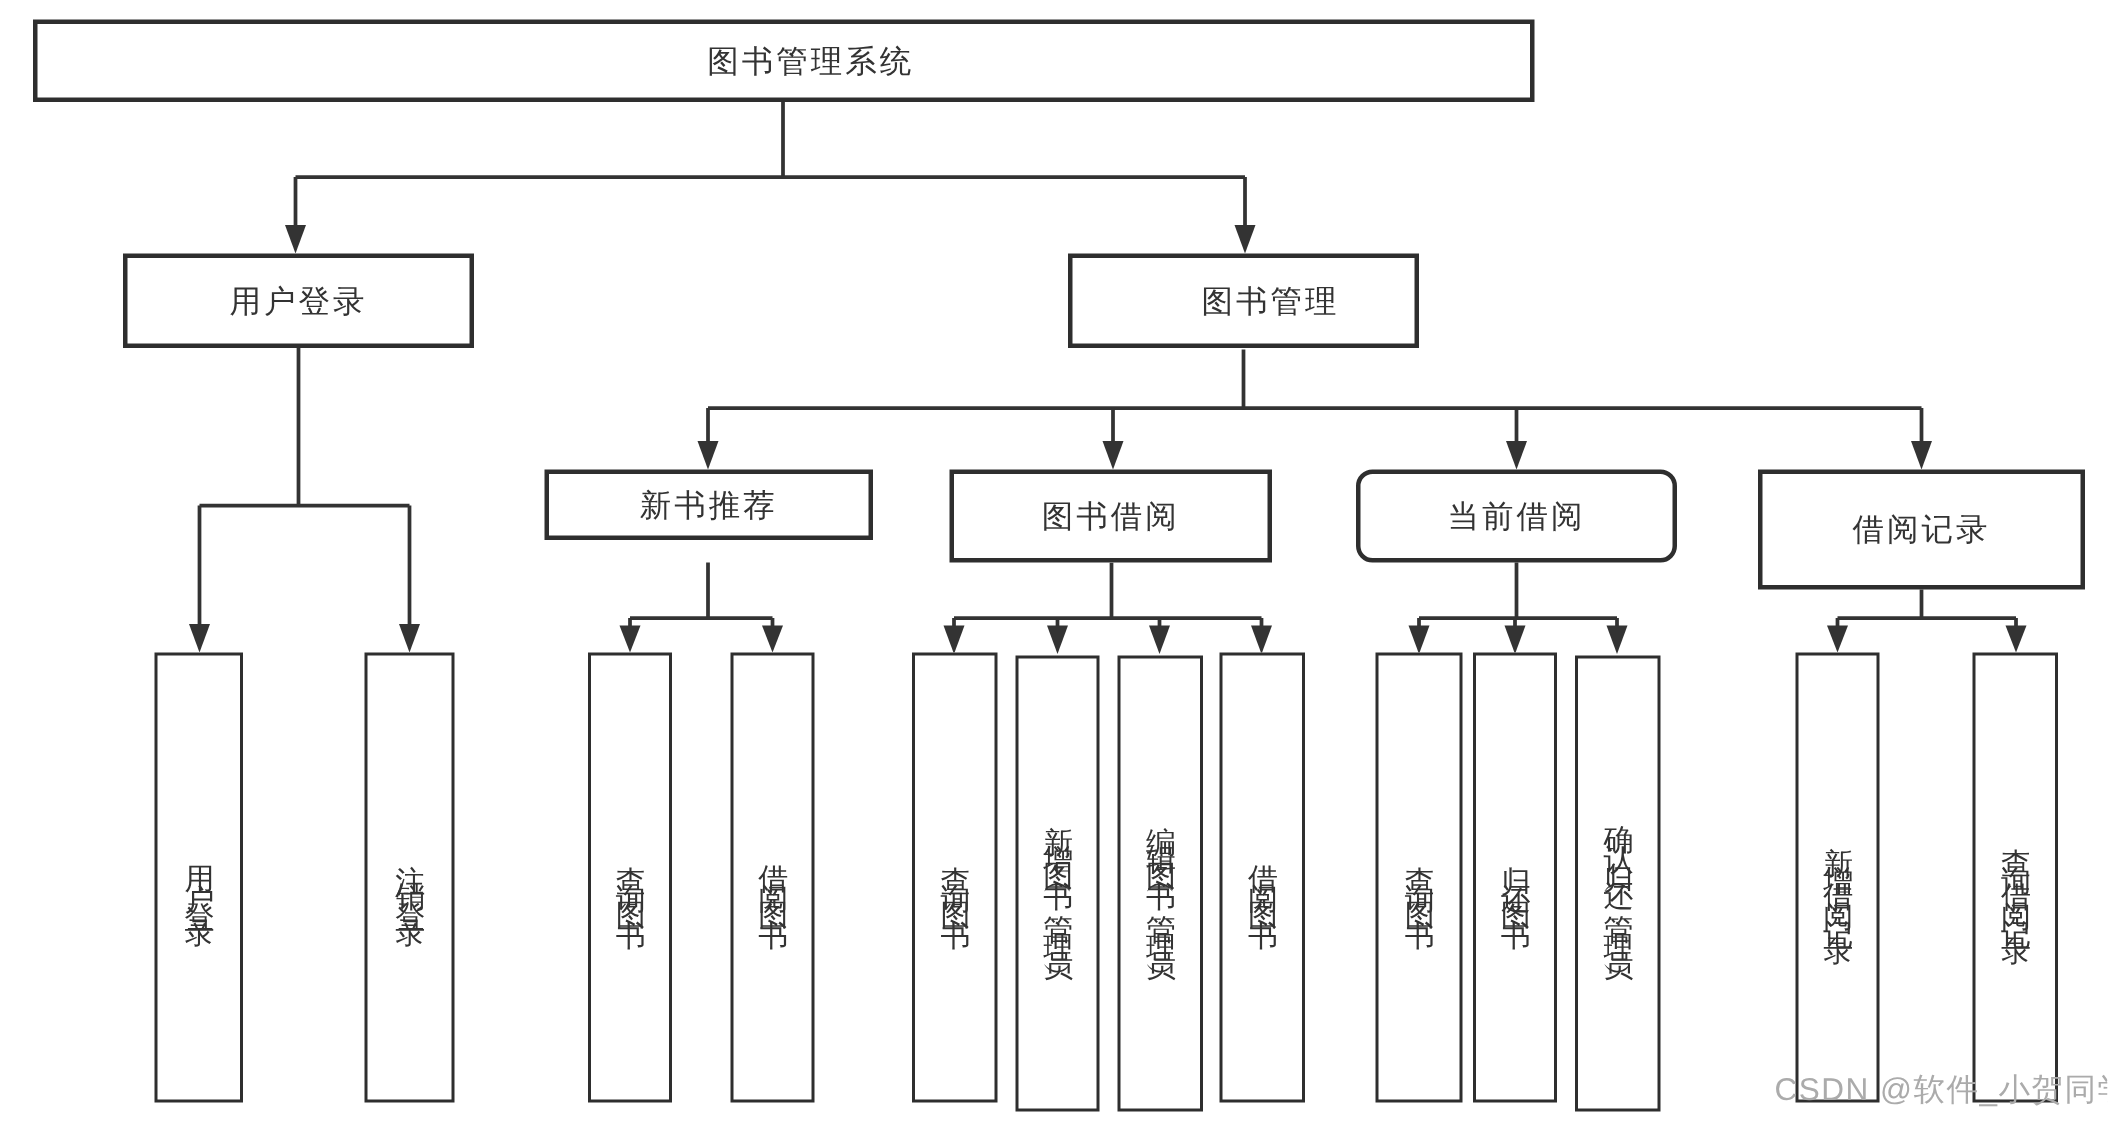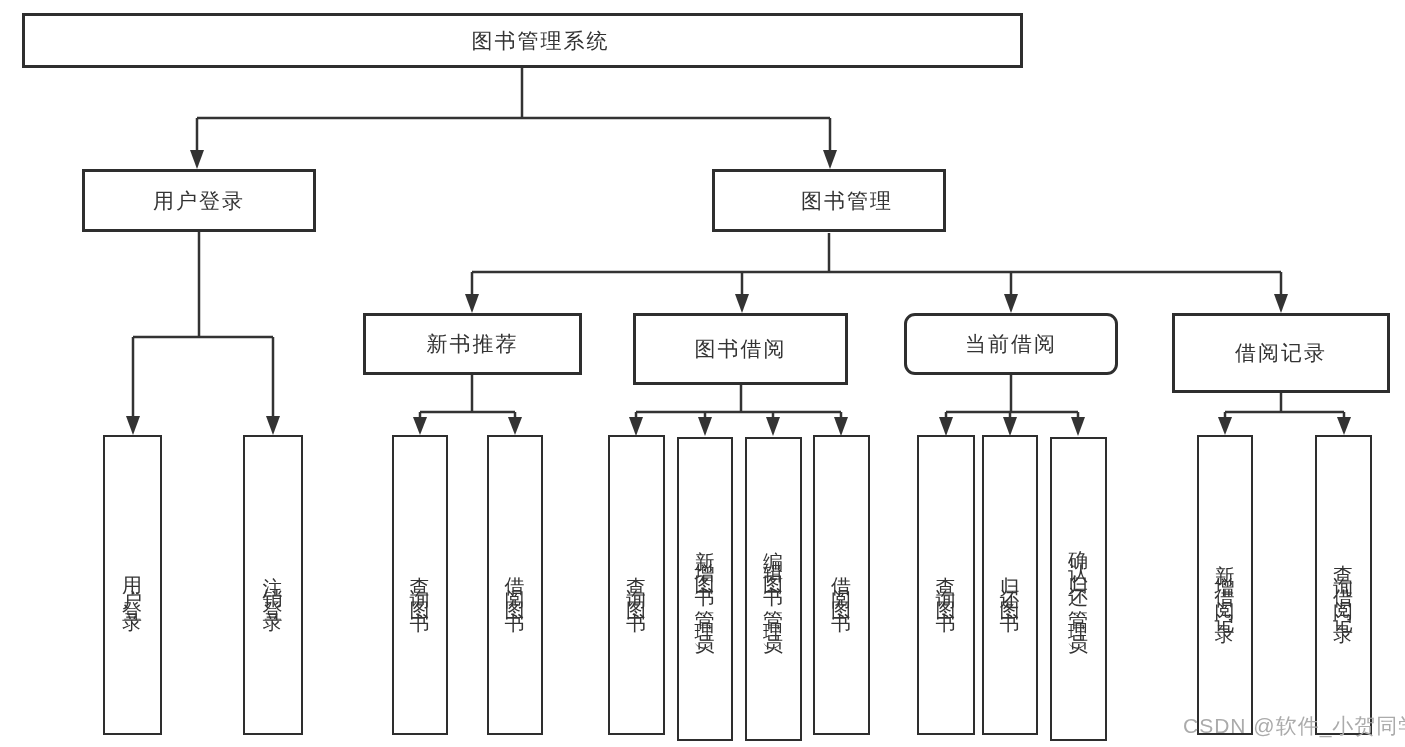--- a/index.html
+++ b/index.html
@@ -147,24 +147,24 @@
     <span class="hlabel">图书管理系统</span>
   </div>
 
   <div class="box" style="left:82px;top:169px;width:234px;height:63px;">
     <span class="hlabel">用户登录</span>
   </div>
   <div class="box" style="left:712px;top:169px;width:234px;height:63px;padding-left:36px;">
     <span class="hlabel">图书管理</span>
   </div>
 
-  <div class="box" style="left:363px;top:313px;width:219px;height:62px;">
+  <div class="box" style="left:363px;top:313px;width:219px;height:47px;">
     <span class="hlabel">新书推荐</span>
   </div>
-  <div class="box" style="left:633px;top:313px;width:215px;height:72px;">
+  <div class="box" style="left:633px;top:313px;width:215px;height:62px;">
     <span class="hlabel">图书借阅</span>
   </div>
   <div class="box" style="left:904px;top:313px;width:214px;height:62px;border-radius:11px;">
     <span class="hlabel">当前借阅</span>
   </div>
   <div class="box" style="left:1172px;top:313px;width:218px;height:80px;">
     <span class="hlabel">借阅记录</span>
   </div>
 
   <div class="box leaf" style="left:103px;top:435px;width:59px;height:300px;">

